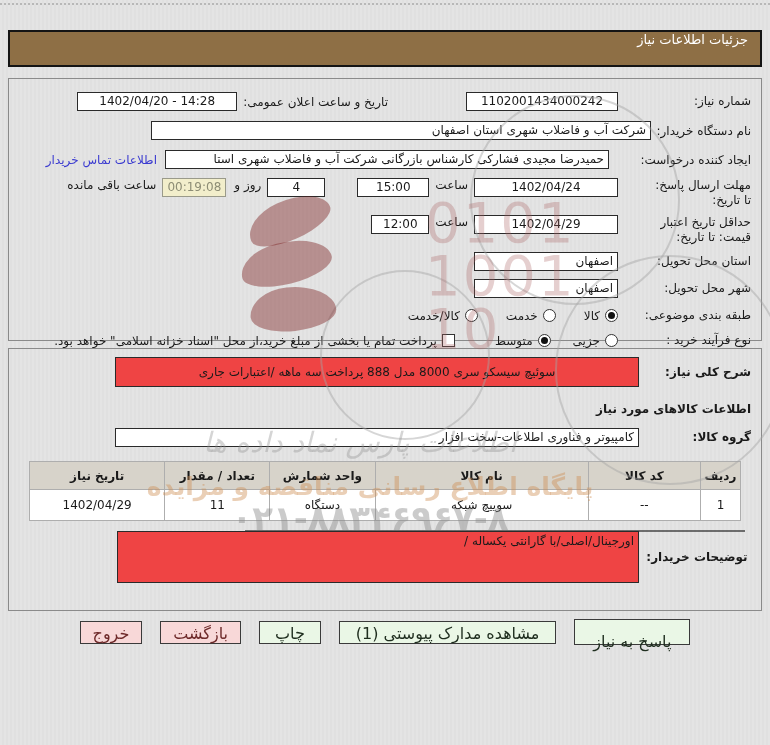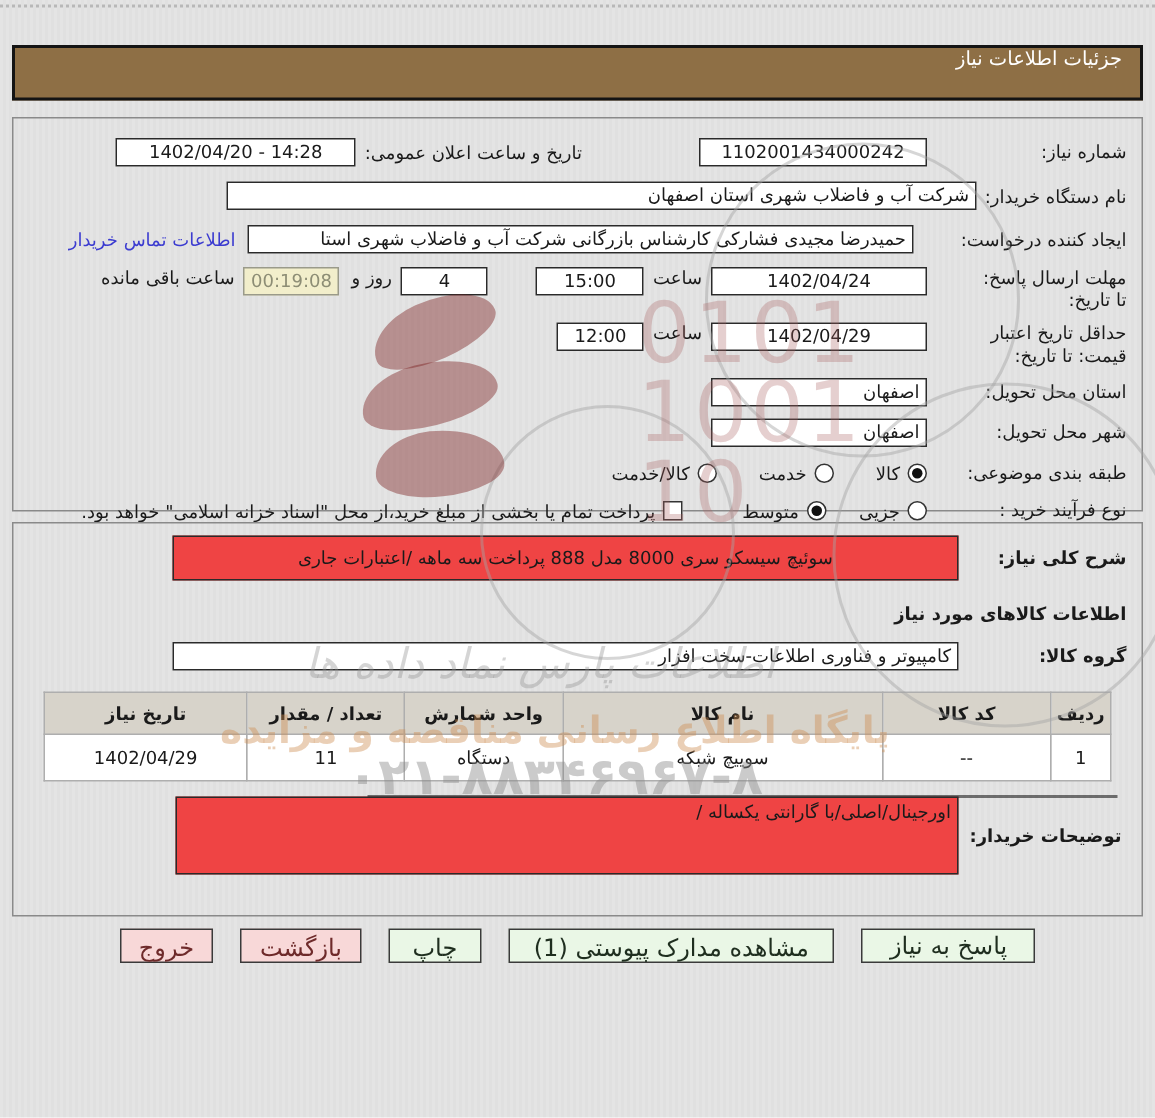--- a/index.html
+++ b/index.html
@@ -213,21 +213,21 @@
   </tbody>
     </table>
 
   <div class="frow" style="margin-top:10px;">
     <span class="lblcol lbl-b" style="width:112px;text-align:center;">توضیحات خریدار:</span>
     <span class="bigbox tr" style="width:522px; height:52px; padding:2px 4px; overflow:hidden;">اورجینال/اصلی/با گارانتی یکساله /</span>
   </div>
 </div>
 
 <div class="btnrow">
-  <button class="btn btn-green" style="padding:1px 18px;">پاسخ به نیاز</button>
+  <button class="btn btn-green" style="padding:12px 18px;">پاسخ به نیاز</button>
   <button class="btn btn-green" style="padding:2px 16px;">مشاهده مدارک پیوستی (1)</button>
   <button class="btn btn-green" style="padding:2px 15px;">چاپ</button>
   <button class="btn btn-pink">بازگشت</button>
   <button class="btn btn-pink">خروج</button>
 </div>
 
 <div class="wm">
   <div class="wm-circle" style="left:470px; top:95px;  width:210px; height:210px;"></div>
   <div class="wm-circle" style="left:555px; top:255px; width:230px; height:230px;"></div>
   <div class="wm-circle" style="left:320px; top:270px; width:170px; height:170px;"></div>

